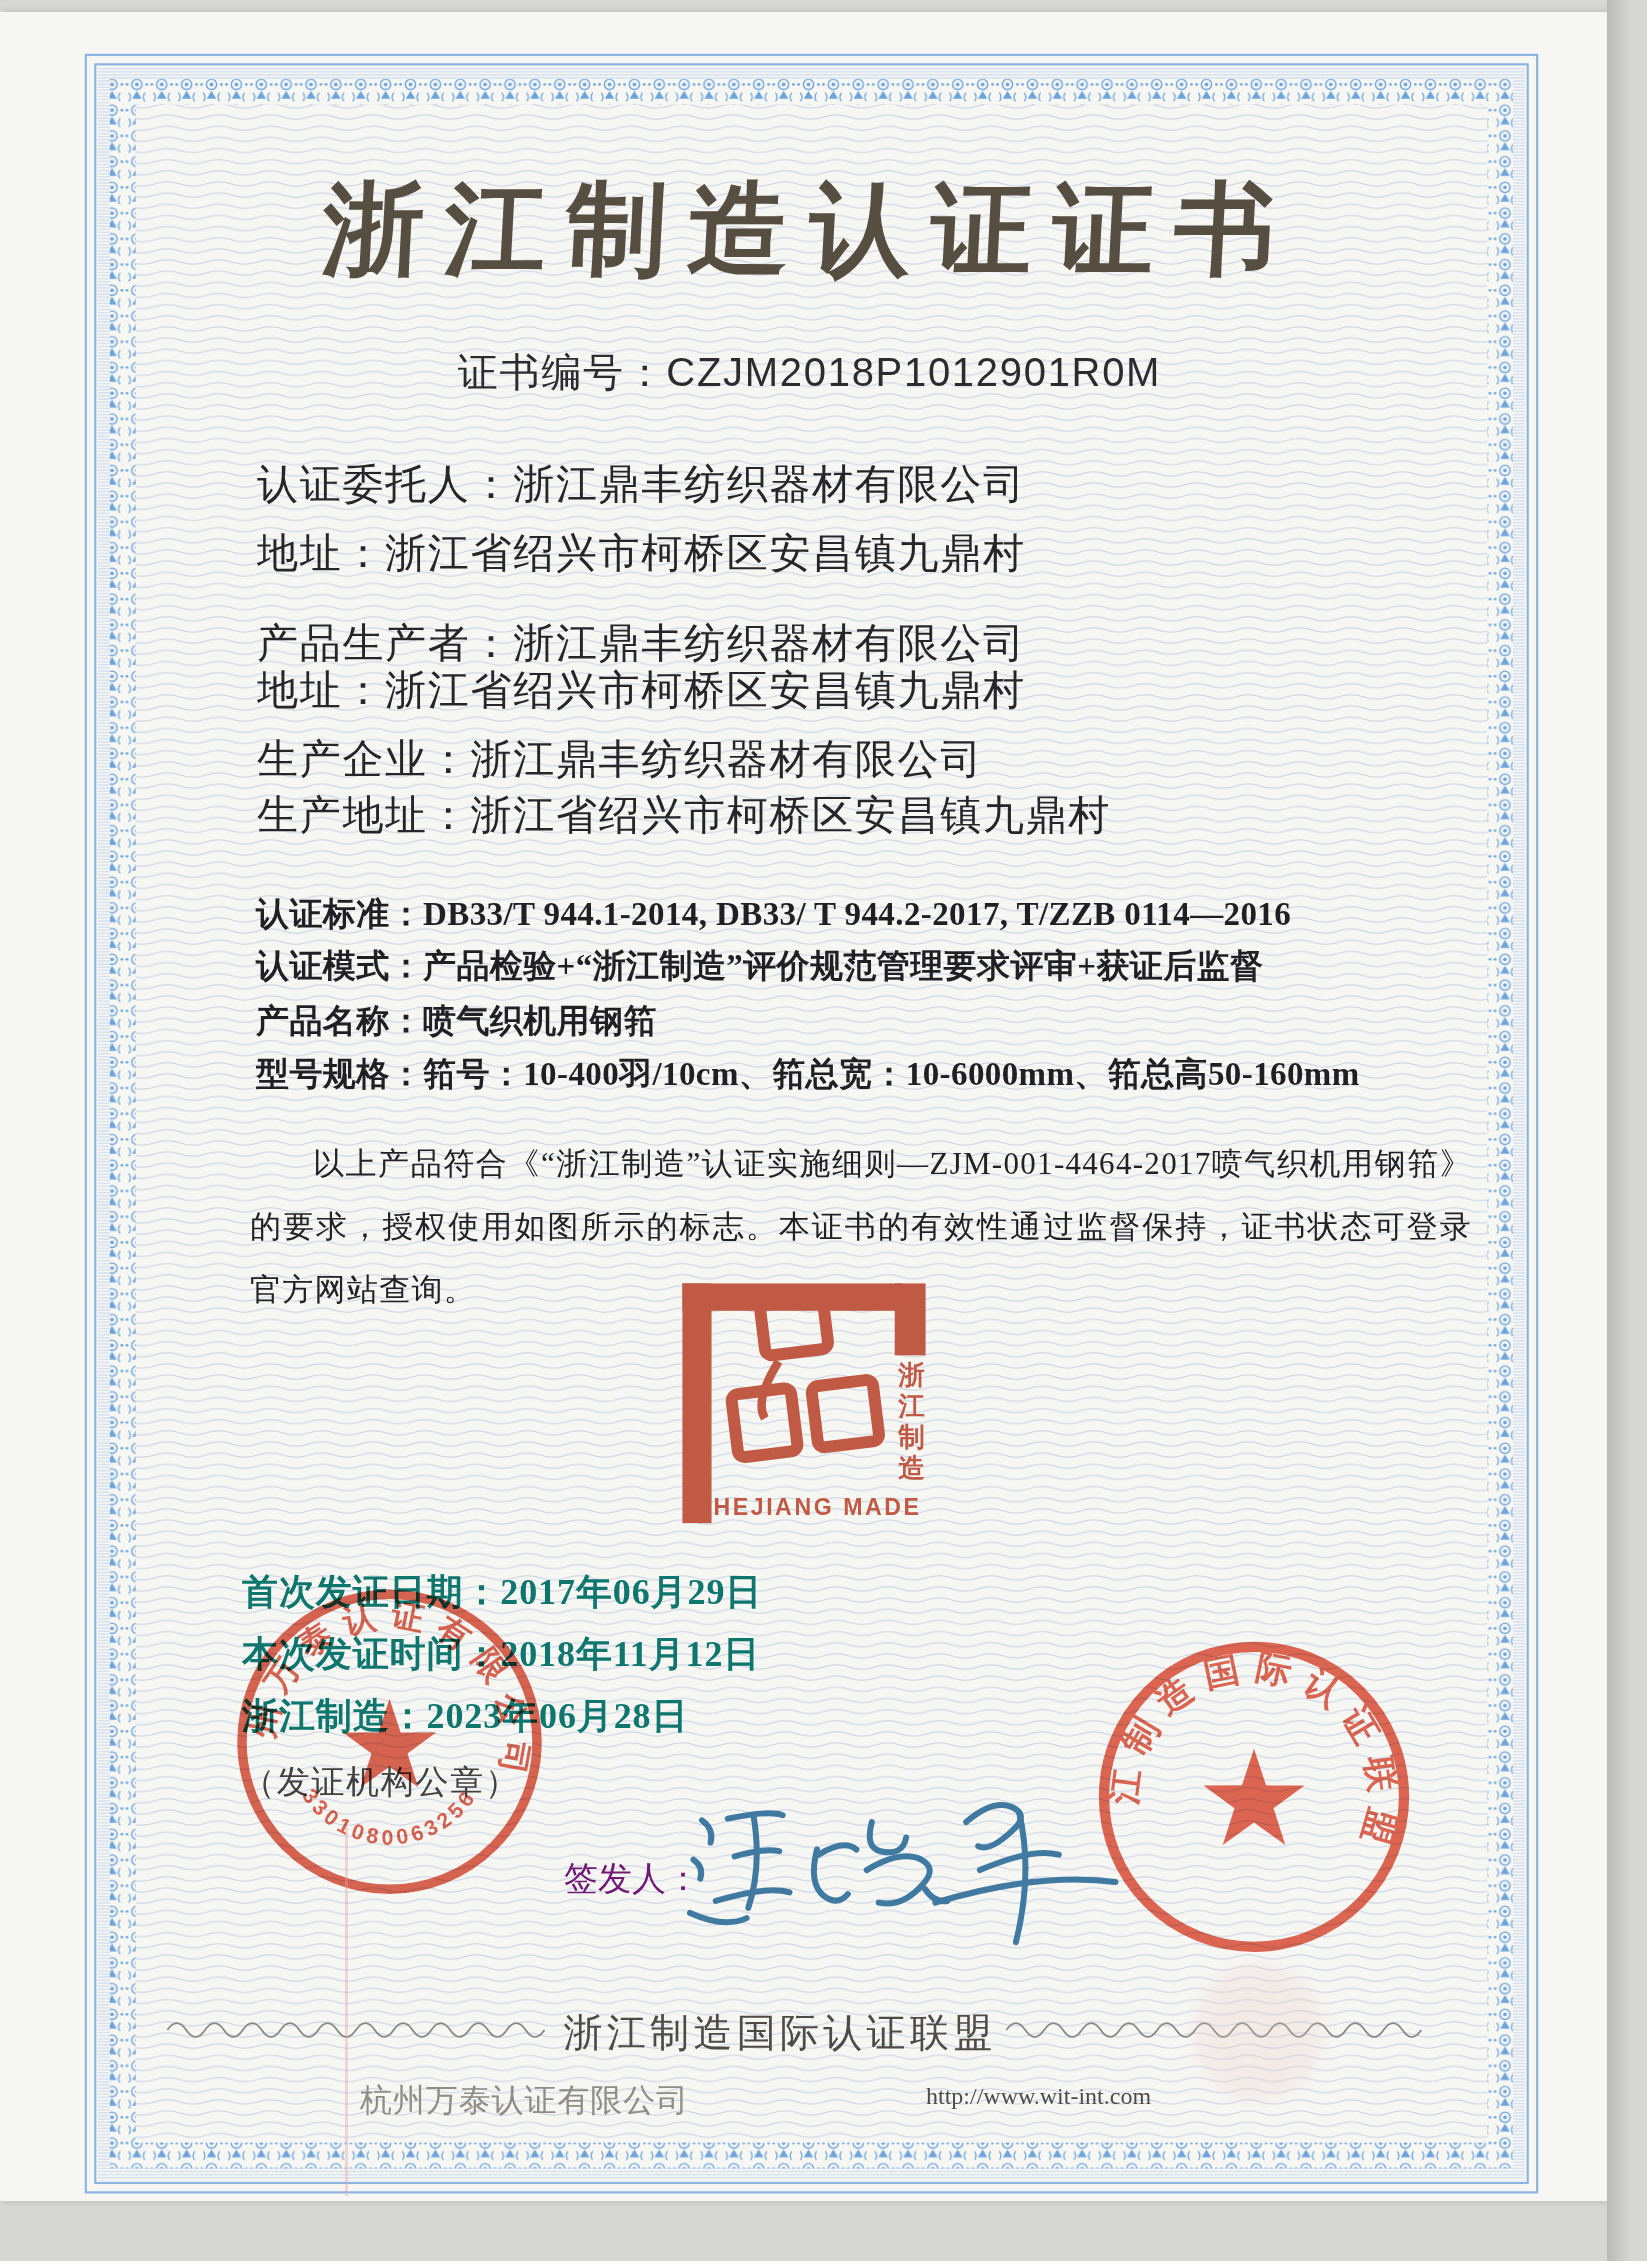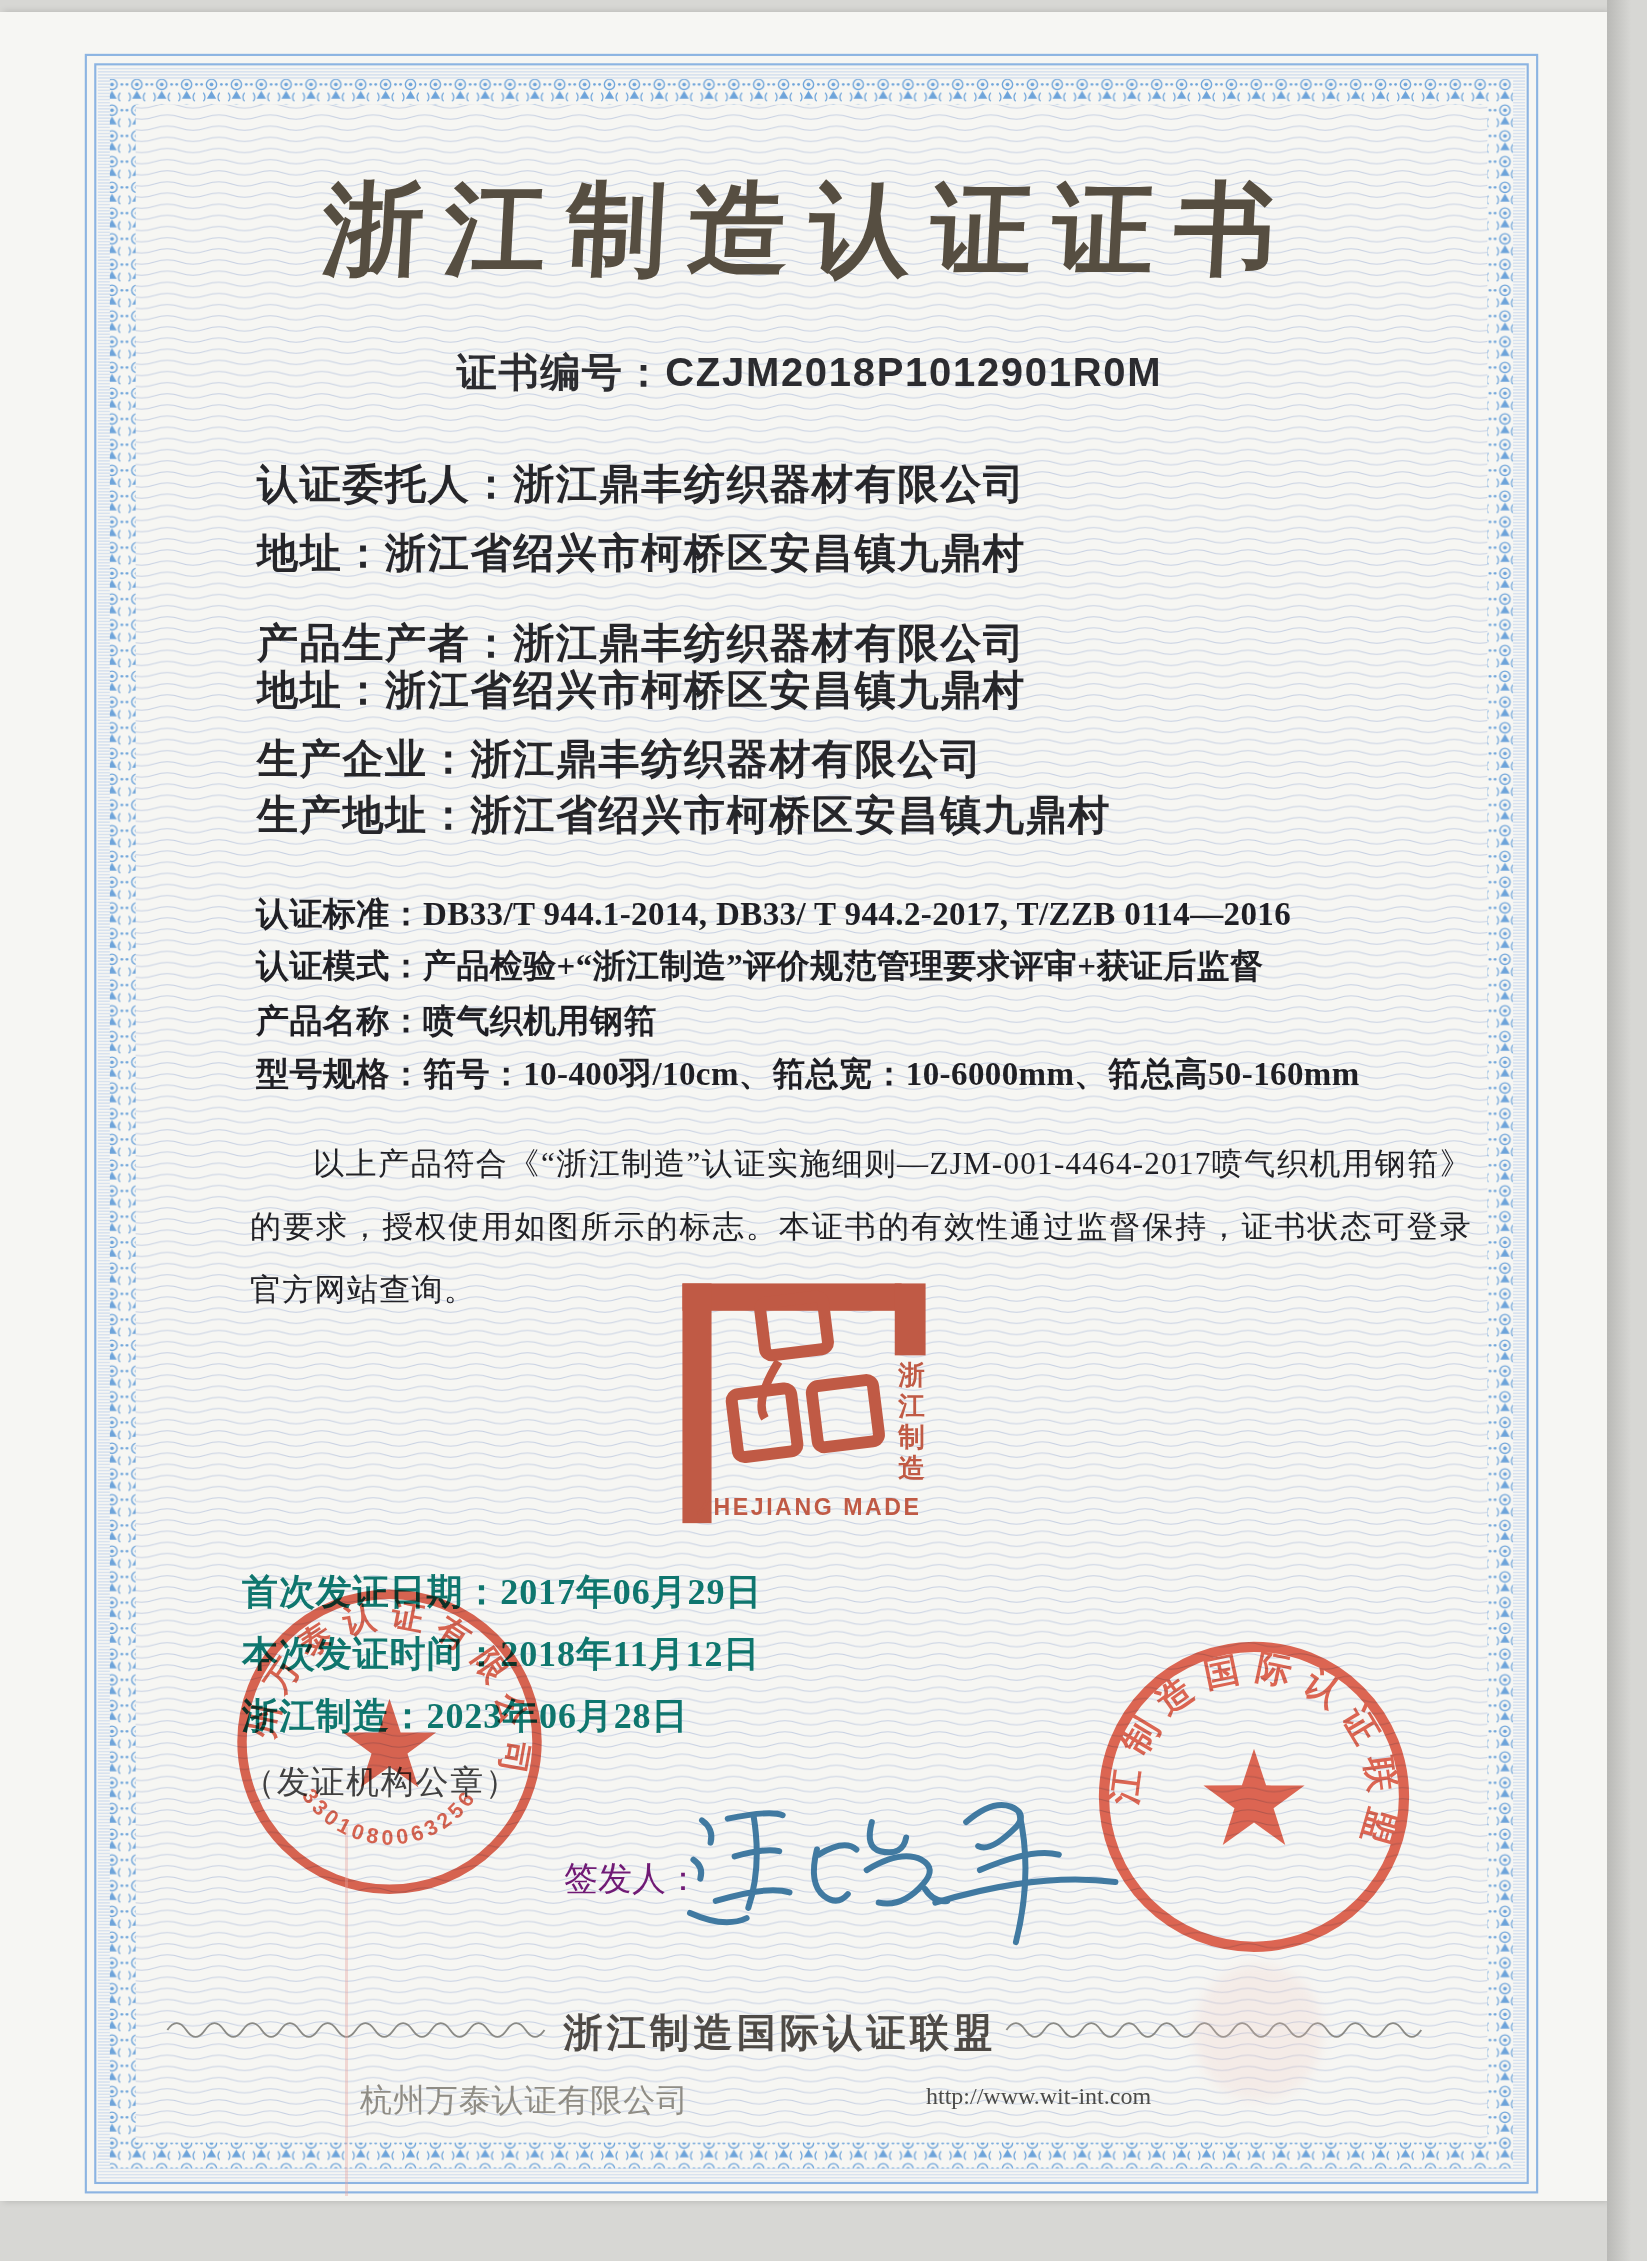--- a/index.html
+++ b/index.html
@@ -11,21 +11,21 @@
   .abs{position:absolute;}
   .paper{
     left:0;top:12px;width:1607px;height:2189px;
     background:#f6f6f3;
     box-shadow:2.6px 0 6.9px rgba(0,0,0,.18);
   }
   .right-edge{
     left:1607px;top:0;width:40px;height:2261px;
     background:linear-gradient(90deg,#b9b9b6,#d7d7d4 60%);
   }
-  .heiti{font-family:"Liberation Sans","DejaVu Sans",sans-serif;font-weight:700;}
+  .heiti{font-family:"Liberation Sans","DejaVu Sans",sans-serif;font-weight:400;}
   .song{font-family:"Liberation Serif","DejaVu Serif",serif;}
   .title{
     left:82px;top:163px;width:1455px;text-align:center;
     font-size:101px;letter-spacing:20.6px;font-weight:700;
     color:#564e41;font-family:"Liberation Serif","DejaVu Serif",serif;
     transform:skewX(-3deg);
   }
   .certno{
     left:82px;top:345px;width:1455px;text-align:center;
     font-size:40px;letter-spacing:1.7px;color:#2c2c30;

